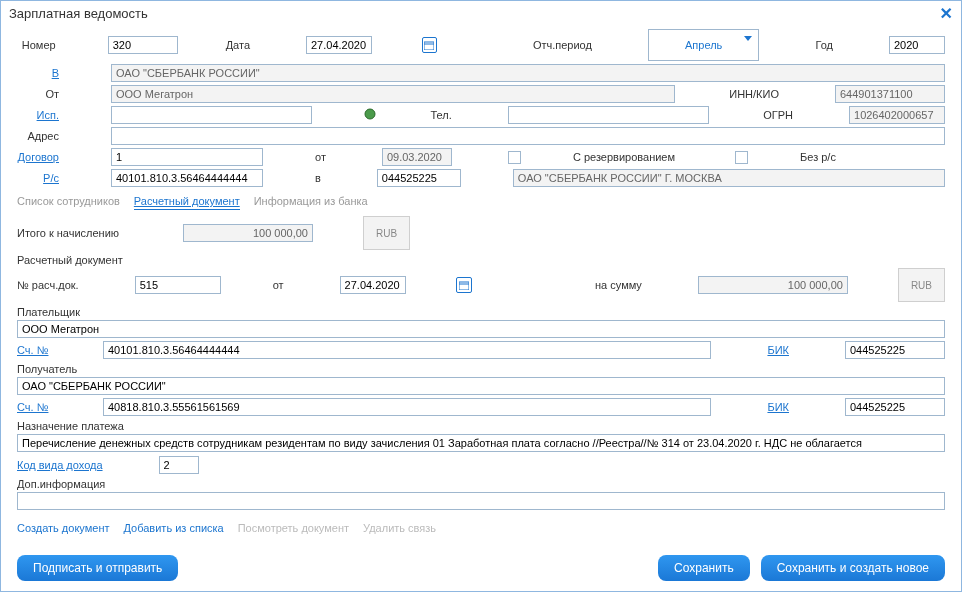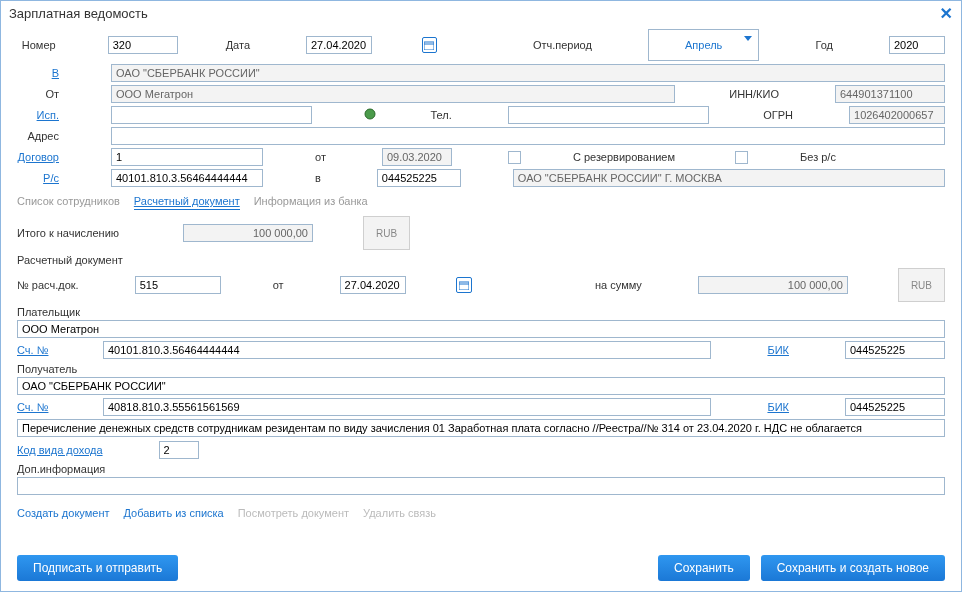--- a/index.html
+++ b/index.html
@@ -21,21 +21,21 @@
   .checkbox { width: 13px; height: 13px; border: 1px solid #9fb7ce; display: inline-block; vertical-align: middle; margin-right: 4px; }
   .tabs { display: flex; gap: 14px; margin: 8px 0 6px 0; }
   .tab { color: #999; cursor: pointer; padding-bottom: 2px; }
   .tab.active { color: #1c75cf; border-bottom: 1px solid #1c75cf; text-decoration: underline; }
   .section-label { font-size: 11px; color: #333; margin: 4px 0 2px 0; }
   .currency-badge { height: 34px; border: 1px solid #cfcfcf; background: #f3f3f3; color: #888; font-size: 10px; padding: 0 12px; display: inline-flex; align-items: center; margin-left: 2px; }
   .bottom-links { display: flex; gap: 14px; margin-top: 12px; }
   .bottom-links .lnk { color: #1c75cf; cursor: pointer; }
   .bottom-links .lnk.disabled { color: #bbb; cursor: default; }
   .footer { position: absolute; bottom: 10px; left: 16px; right: 16px; display: flex; justify-content: space-between; }
-  .btn { height: 26px; padding: 0 16px; border: none; border-radius: 3px; color: #fff; font-size: 12px; cursor: pointer; background: linear-gradient(#2f97f0, #1b78d6); }
+  .btn { height: 26px; padding: 0 16px; border: none; border-radius: 8px; color: #fff; font-size: 12px; cursor: pointer; background: linear-gradient(#2f97f0, #1b78d6); }
   .btn + .btn { margin-left: 8px; }
   .world-icon { width: 12px; height: 12px; margin-left: 2px; }
   .flex1 { flex: 1; }
 </style>
 </head>
 <body>
 
 <div class="window">
   <div class="titlebar">
     <span>Зарплатная ведомость</span>
@@ -157,20 +157,21 @@
     <div class="row">
         <input class="input flex1" value="ОАО &quot;СБЕРБАНК РОССИИ&quot;" style="">
       </div>
     <div class="row">
       <span class="link-label" style="width:38px;text-align:left">Сч. №</span>
       <input class="input flex1" value="40818.810.3.55561561569" style="">
       <span class="link-label" style="margin-left:8px">БИК</span>
       <input class="input" style="width: 100px; margin-left: 4px;" value="044525225">
     </div>
 
+    <div class="section-label">Назначение платежа</div>
     <div class="row">
         <input class="input flex1" value="Перечисление денежных средств сотрудникам резидентам по виду зачисления 01 Заработная плата согласно //Реестра//№ 314 от 23.04.2020 г. НДС не облагается" style="">
       </div>
 
     <div class="row" style="margin-top:4px">
       <span class="link-label" style="text-align:left">Код вида дохода</span>
       <input class="input" style="width: 40px; margin-left: 4px;" value="2">
     </div>
 
     <div class="section-label">Доп.информация</div>

